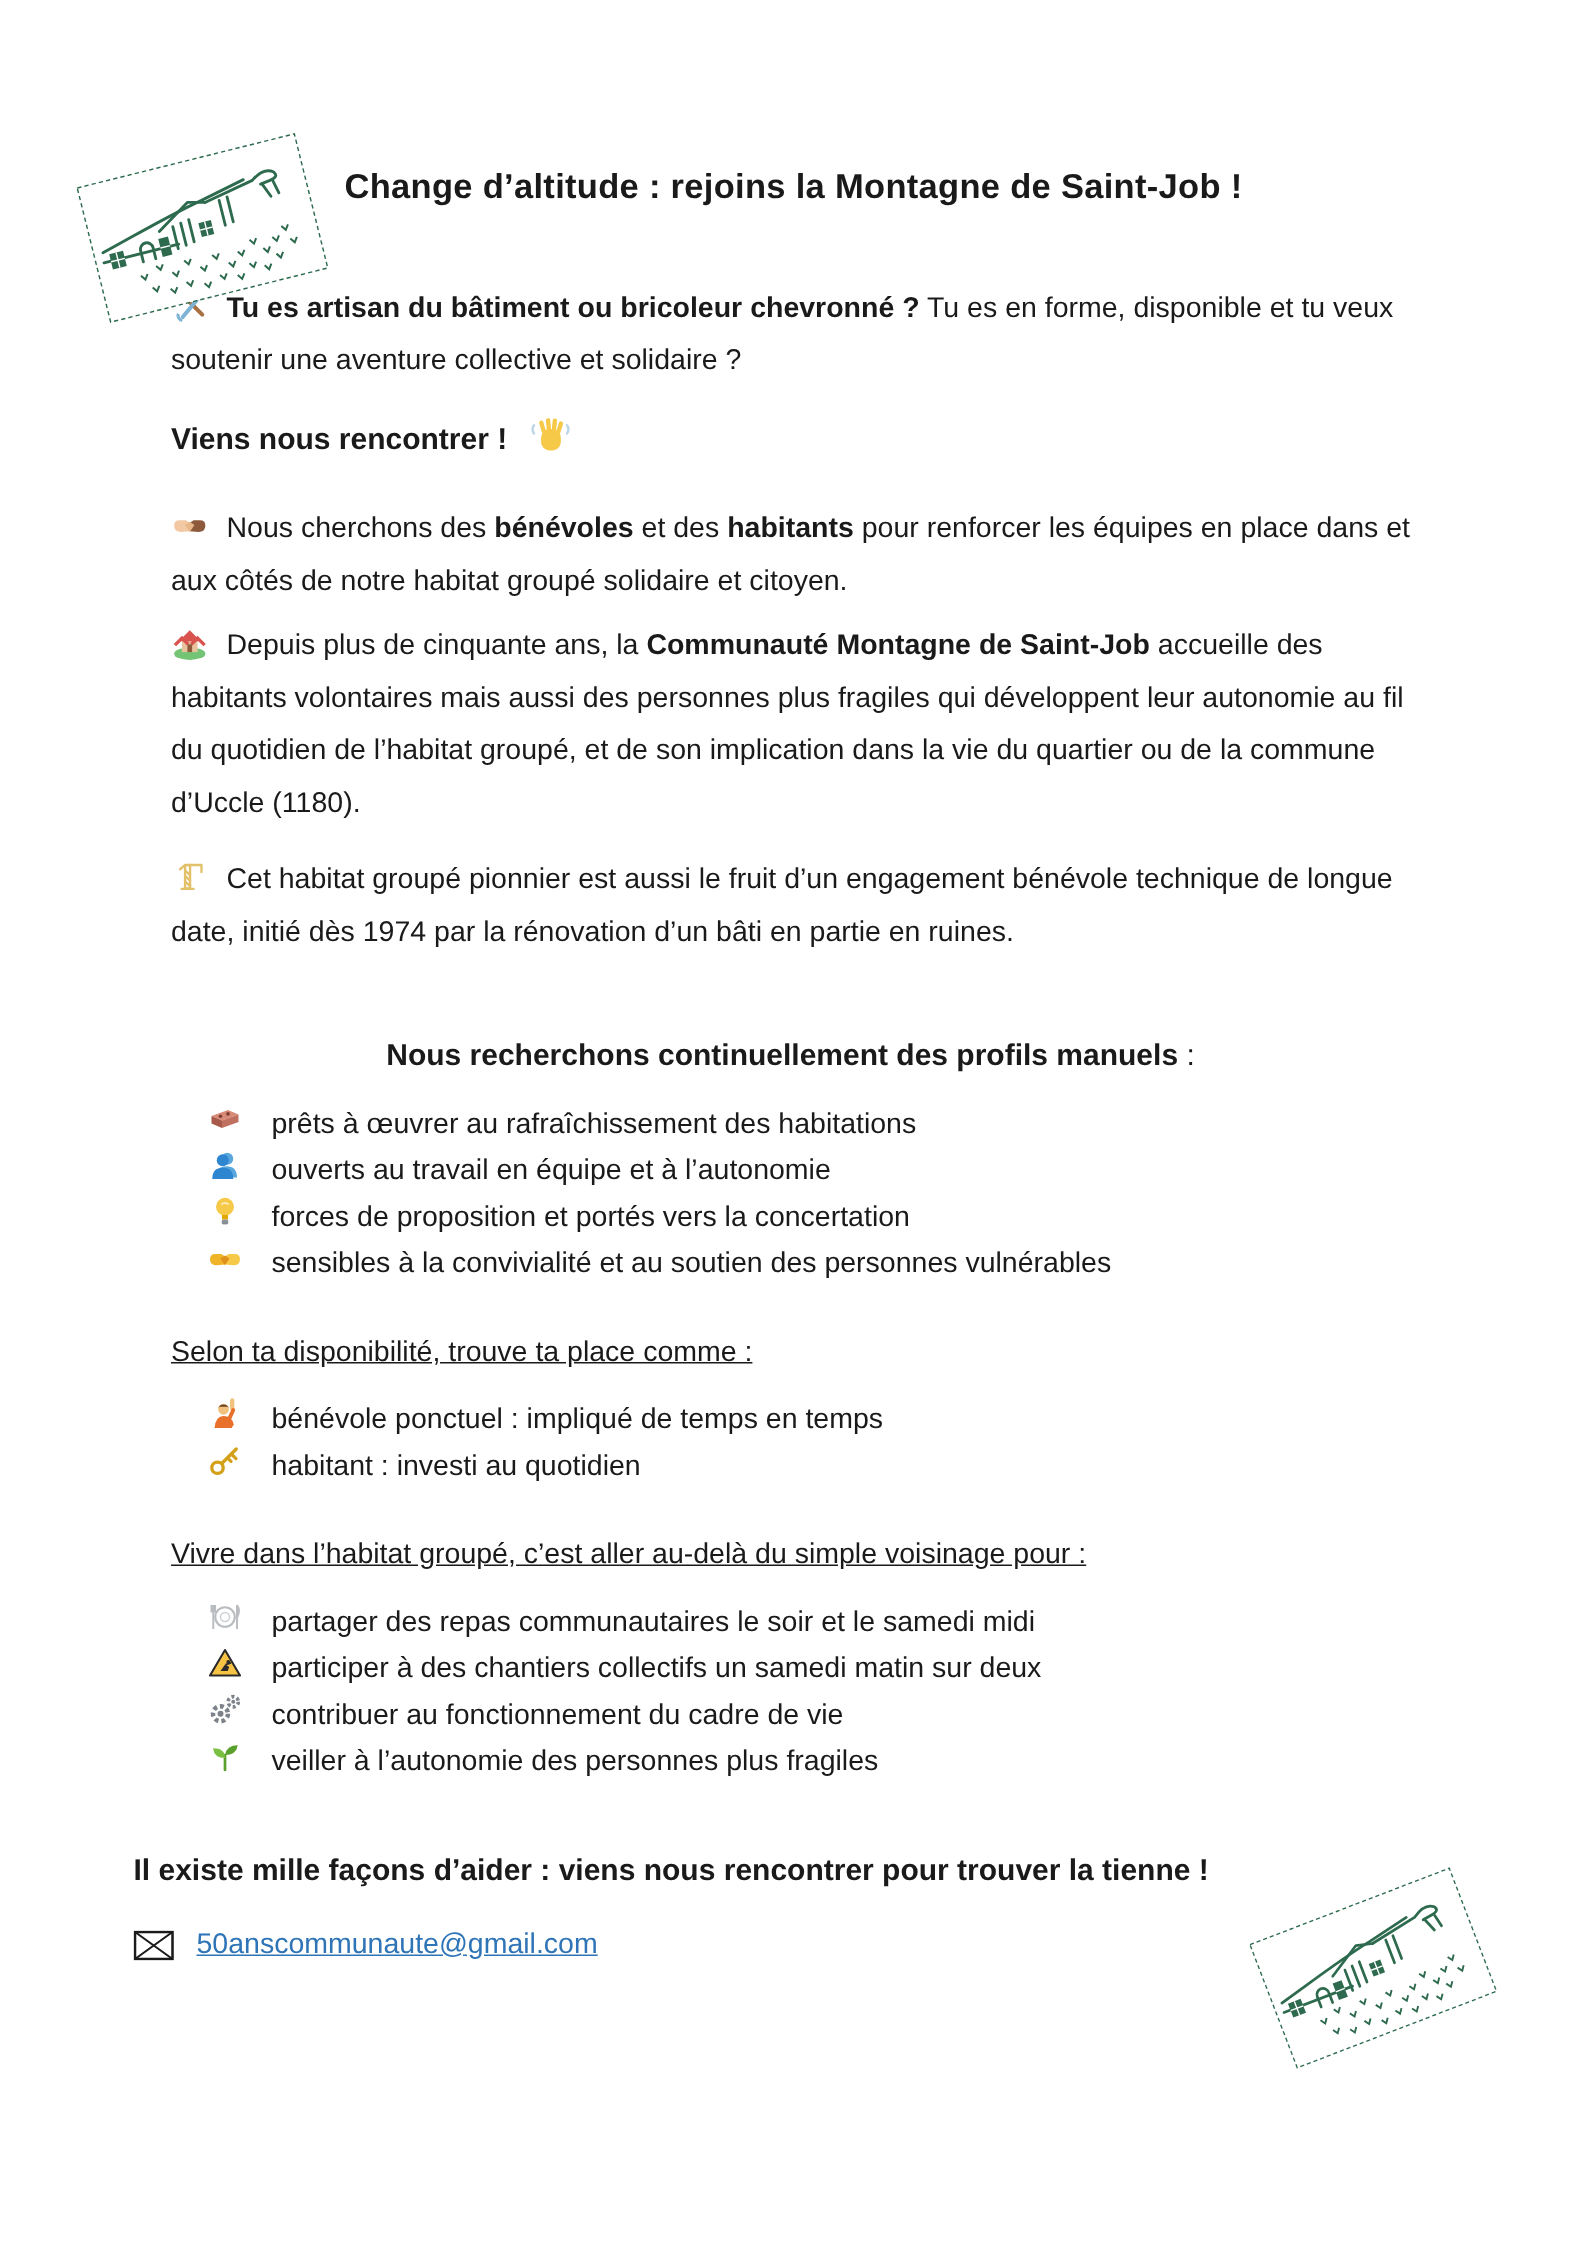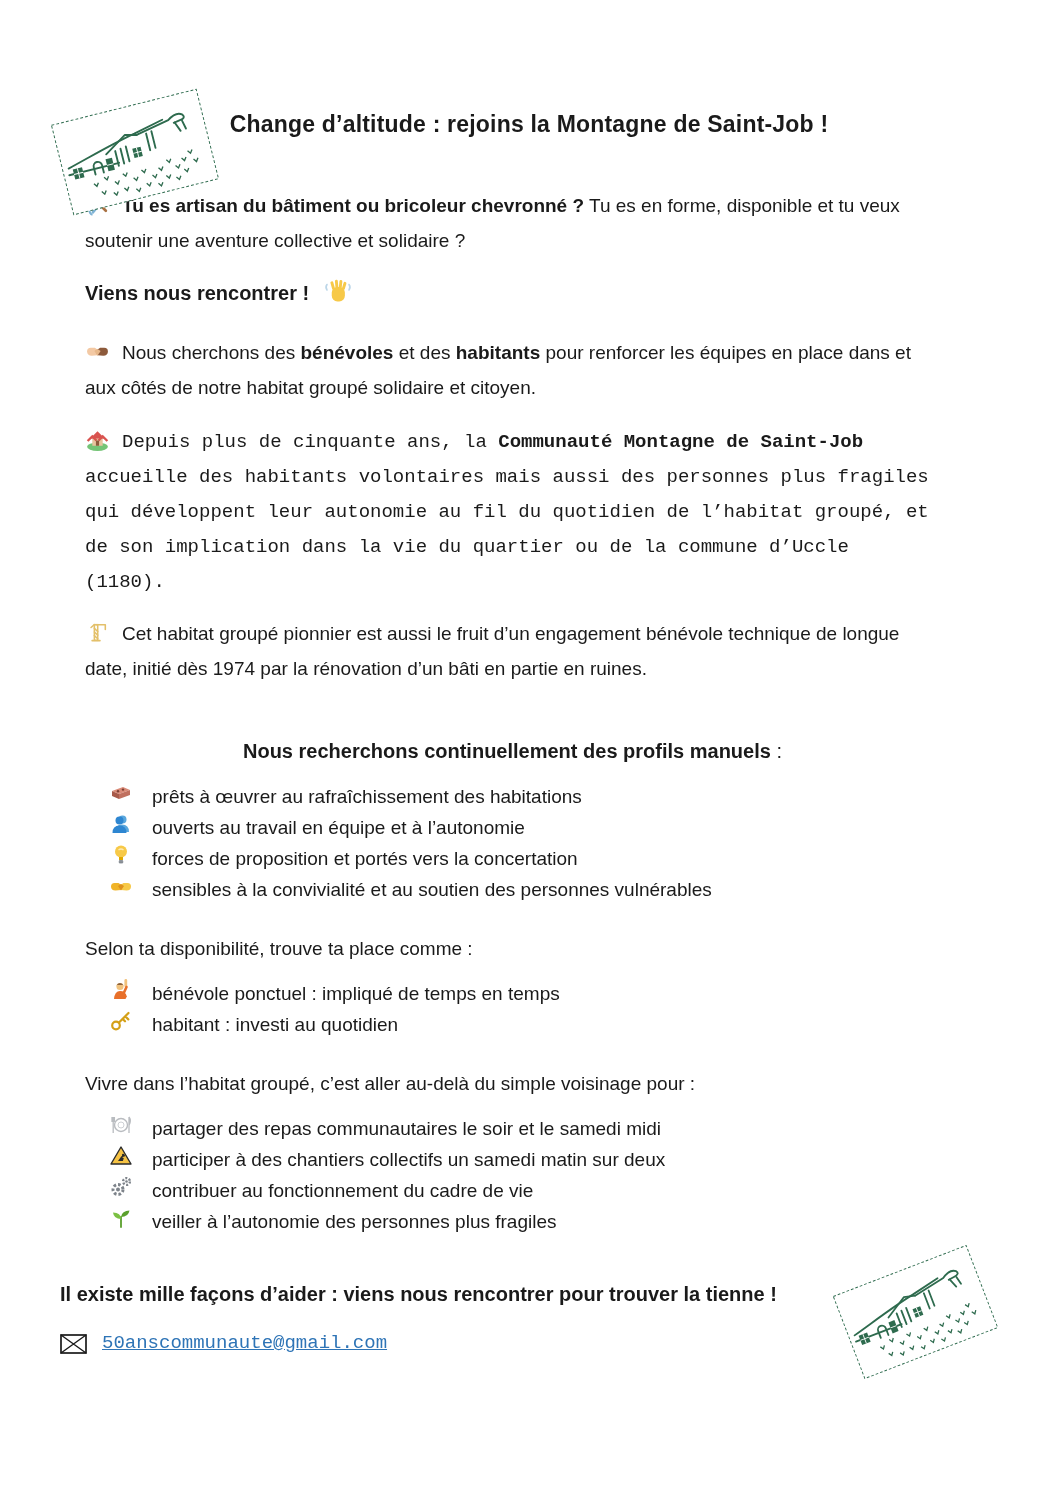--- a/index.html
+++ b/index.html
@@ -14,53 +14,52 @@
   .title{
     padding-top:111px;
     text-align:center;
     font-size:23px;
     font-weight:700;
     letter-spacing:.2px;
   }
   .content{
     width:1058px;
     box-sizing:border-box;
-    padding:0 118px 0 85px;
+    padding:0 118px 0 114px;
     font-size:19px;
     line-height:35px;
   }
   p{margin:0;}
   .p-icon{
     display:inline-block;
     vertical-align:-5px;
     margin-right:12px;
   }
   .b{font-weight:700;}
   .p1{margin-top:50px;}
   .meet{margin-top:18px;font-size:20px;font-weight:700;}
   .meet .p-icon{margin-right:0;margin-left:8px;vertical-align:-7px;}
   .p-volunteers{margin-top:24px;}
-  .p-community{margin-top:20px;font-family:Liberation Mono, monospace;}
+  .p-community{margin-top:8px;}
   .p-pioneer{margin-top:16px;}
   .sec-heading{margin-top:48px;font-size:20px;font-weight:700;text-align:center;}
   .list{margin-top:12px;padding-left:24px;}
   .li{
     display:flex;
     height:31px;gap:19px;
   }
   .li .li-text{line-height:31px;}
-  .plain-intro{margin-top:26px;}
+  .plain-intro{margin-top:26px;text-decoration:underline;}
   .footer{margin-top:40px;margin-left:-25px;}
   .cta{font-size:20px;font-weight:700;}
   .email-row{margin-top:14px;display:flex;align-items:center;gap:15px;}
   .email-link{
     color:#2e74b6;
     text-decoration:underline;
     cursor:pointer;
-    font-family:Liberation Mono, monospace;
   }
   .logo{
     position:absolute;
     display:flex;align-items:center;justify-content:center;
   }
   .logo-top{left:59px;top:104px;width:152px;height:96px;transform:rotate(-14deg);}
   .logo-bottom{left:843px;top:1266px;width:145px;height:92px;transform:rotate(-21deg);}
   .logo svg{width:100%;height:100%;}
   svg{display:block;}
 </style>

